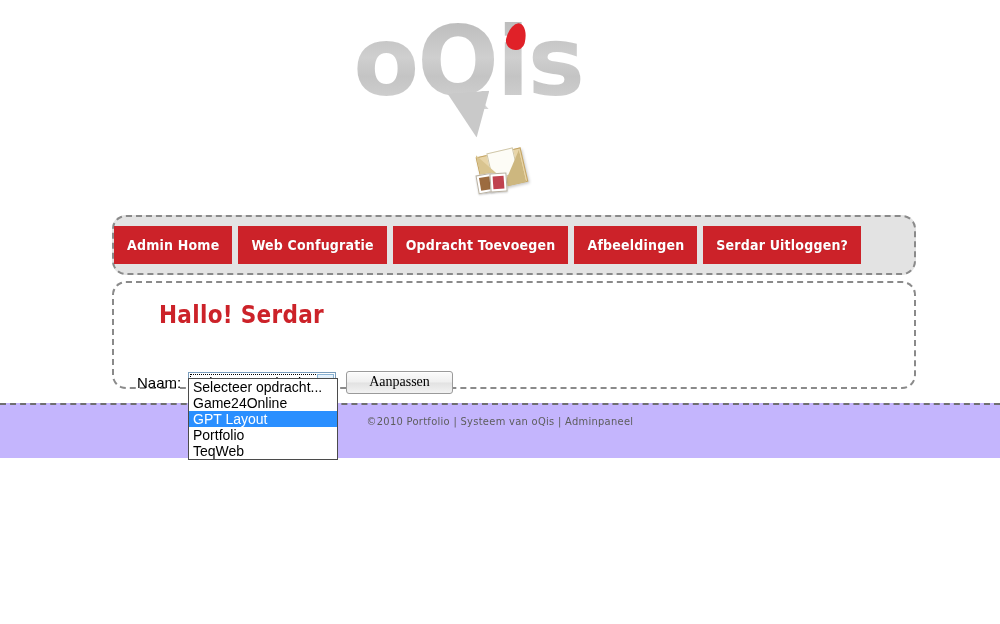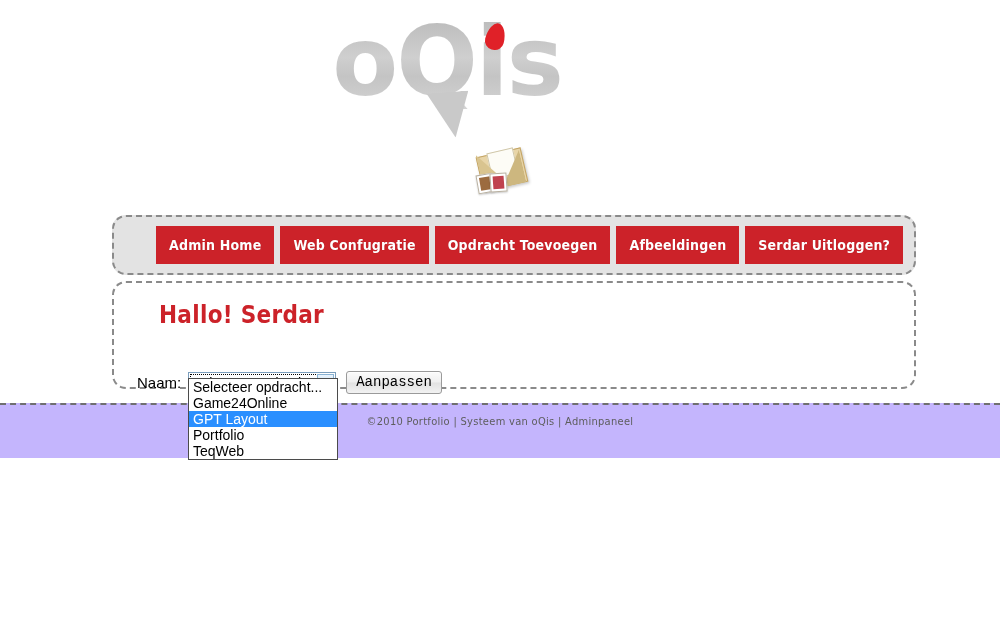--- a/index.html
+++ b/index.html
@@ -16,20 +16,21 @@
   }
 
   
   .logo-wrap {
     position: absolute;
     left: 0;
     top: 14px;
     width: 894px;
     text-align: center;
     height: 120px;
+    padding-left: 21px;
   }
   .logo {
     display: inline-block;
     position: relative;
     font-family: "DejaVu Sans", sans-serif;
     font-size: 96px;
     font-weight: bold;
     letter-spacing: -2px;
     line-height: 1;
     background: linear-gradient(180deg, #b9b9b9 0%, #cfcfcf 45%, #c4c4c4 65%, #d4d4d4 100%);
@@ -142,21 +143,20 @@
     box-sizing: border-box;
   }
   .nav-panel {
     left: 112px;
     top: 215px;
     width: 804px;
     height: 60px;
     background: #e3e3e3;
     display: flex;
     align-items: center;
-    padding-left: 42px;
   }
   .nav-btn {
     background: #cc2229;
     color: #ffffff;
     font-family: "DejaVu Sans Condensed", "Liberation Sans Narrow", "Liberation Sans", sans-serif;
     font-size: 14px;
     font-weight: bold;
     height: 38px;
     line-height: 38px;
     padding: 0 13px;
@@ -237,27 +237,27 @@
   .select-arrow span {
     width: 0;
     height: 0;
     border-left: 4px solid transparent;
     border-right: 4px solid transparent;
     border-top: 4px solid #2a3b4d;
   }
 
   .btn {
     margin-left: 10px;
-    font-family: Liberation Mono, monospace;
+    font-family: Liberation Serif, serif;
     font-size: 14px;
     color: #000;
     background: linear-gradient(180deg, #fbfbfb 0%, #efefef 48%, #e2e2e2 52%, #f2f2f2 100%);
     border: 1px solid #9a9a9a;
     border-radius: 3px;
-    padding: 2px 9px 3px;
+    padding: 2px 22px 3px;
     cursor: pointer;
     box-shadow: 0 1px 0 rgba(255,255,255,.7) inset;
   }
 
   
   .dropdown-list {
     position: absolute;
     left: 188px;
     top: 378px;
     width: 150px;

